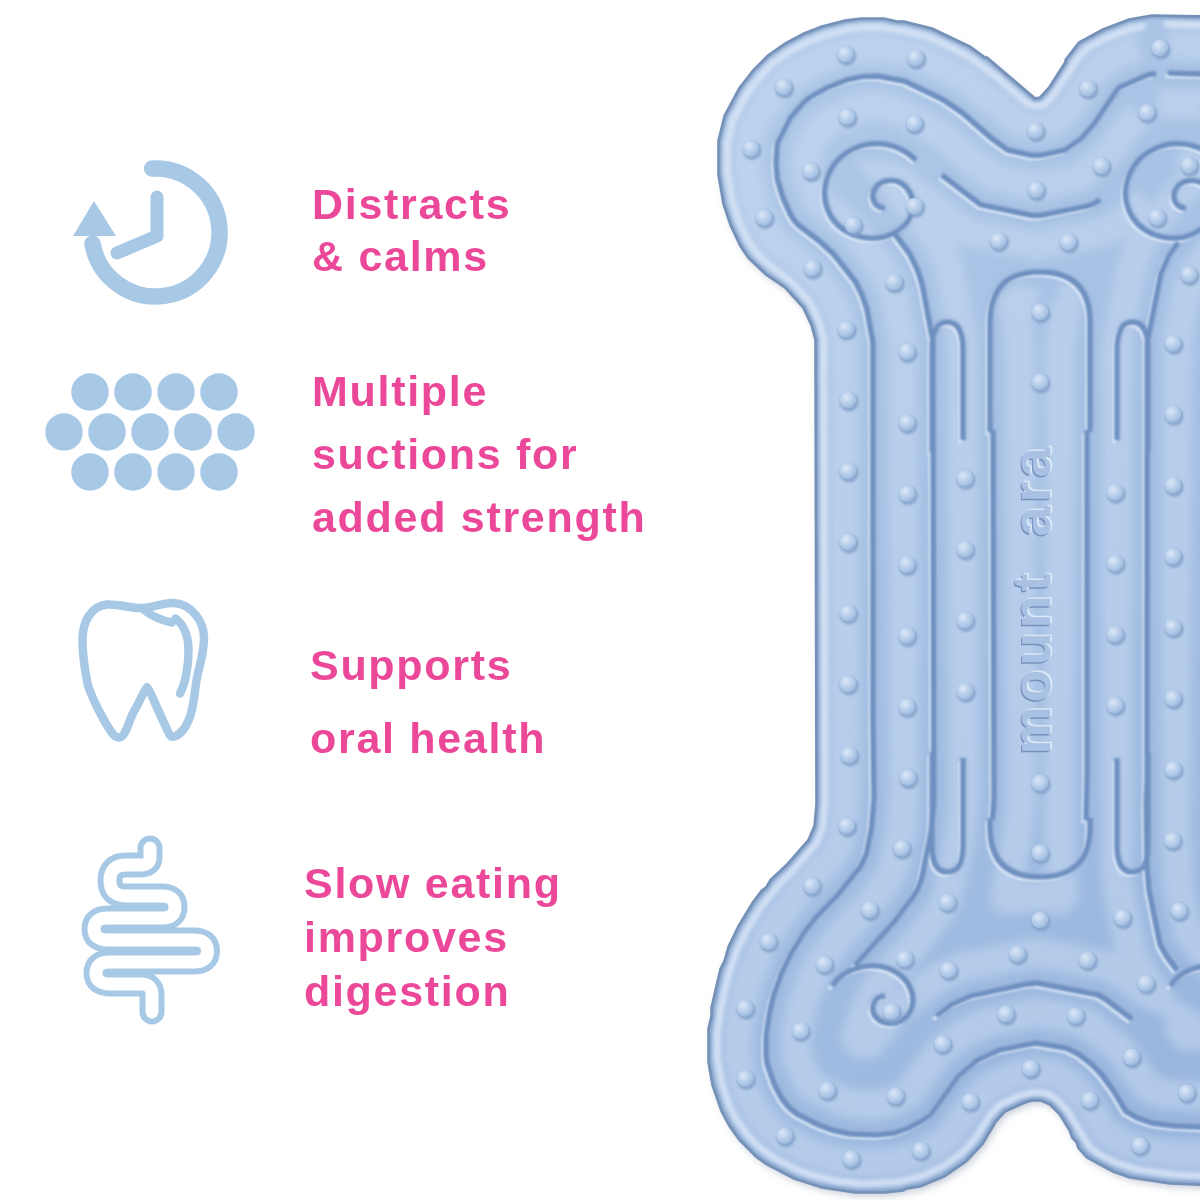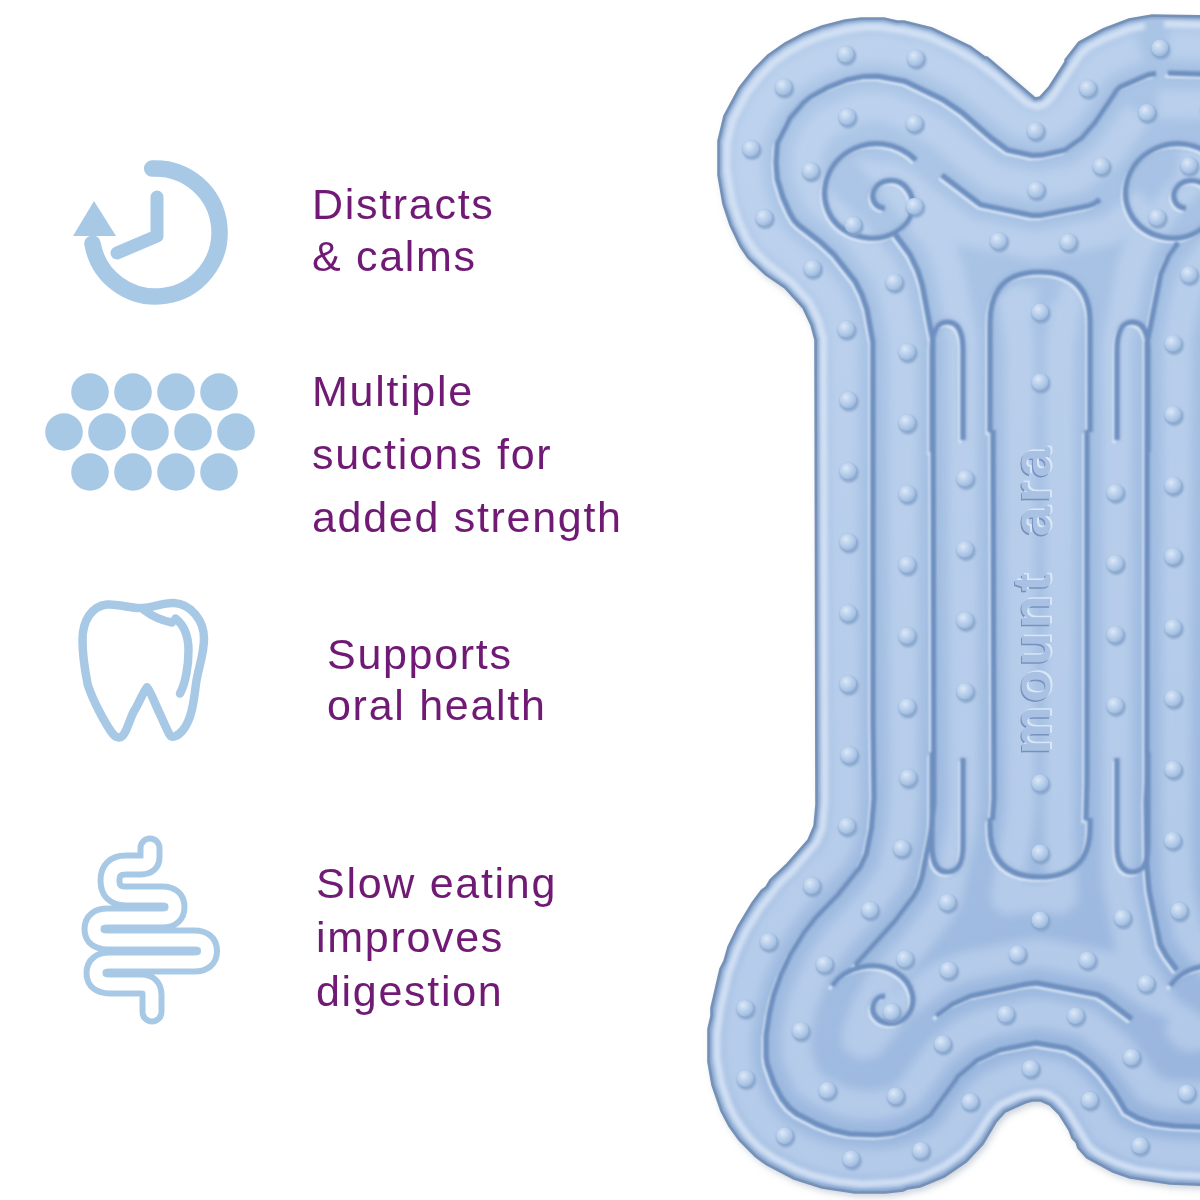--- a/index.html
+++ b/index.html
@@ -1,16 +1,16 @@
 <!DOCTYPE html>
 <html><head><meta charset="utf-8">
 <style>
 html,body{margin:0;padding:0;background:#ffffff;width:1200px;height:1200px;overflow:hidden}
-.t{position:absolute;font-family:"Liberation Sans",sans-serif;font-weight:normal;font-size:43px;
-   line-height:52px;color:#701a75;letter-spacing:1.7px;white-space:nowrap}
+.t{position:absolute;font-family:"Liberation Sans",sans-serif;font-weight:bold;font-size:43px;
+   line-height:52px;color:#ec4899;letter-spacing:1.7px;white-space:nowrap}
 </style></head>
 <body>
 <svg width="1200" height="1200" viewBox="0 0 1200 1200" xmlns="http://www.w3.org/2000/svg" style="position:absolute;left:0;top:0">
 <defs>
 <clipPath id="bone">
         <path d="M1257.0 27.5L1274.0 36.5L1288.0 46.5L1317.5 76.0L1327.5 91.0L1337.5 110.0L1345.5 133.0L1350.5 162.0L1350.5 187.0L1347.5 206.0L1342.5 226.0L1334.5 245.0L1317.5 270.0L1307.0 279.5L1295.0 287.5L1275.5 309.0L1268.5 324.0L1264.5 341.0L1263.5 838.0L1265.5 885.0L1267.5 893.0L1278.0 906.5L1297.0 916.5L1329.5 944.0L1343.5 963.0L1356.5 989.0L1364.5 1017.0L1366.5 1032.0L1365.5 1059.0L1362.5 1067.0L1362.5 1074.0L1357.5 1085.0L1356.5 1091.0L1344.5 1116.0L1329.5 1137.0L1309.0 1156.5L1291.0 1168.5L1274.0 1176.5L1243.0 1184.5L1217.0 1185.5L1170.0 1183.5L1130.0 1177.5L1113.0 1171.5L1087.0 1157.5L1078.5 1148.0L1076.5 1142.0L1072.5 1138.0L1069.5 1130.0L1059.5 1114.0L1050.0 1104.5L1041.0 1100.5L1032.0 1100.5L1025.0 1102.5L1005.0 1111.5L995.5 1122.0L982.5 1144.0L966.0 1161.5L944.0 1176.5L920.0 1186.5L907.0 1188.5L903.0 1190.5L885.0 1192.5L855.0 1192.5L822.0 1187.5L794.0 1178.5L767.0 1164.5L756.0 1156.5L739.5 1140.0L729.5 1126.0L721.5 1111.0L712.5 1085.0L708.5 1062.0L708.5 1029.0L711.5 1016.0L711.5 1008.0L720.5 969.0L724.5 961.0L728.5 947.0L738.5 926.0L752.5 903.0L761.5 891.0L766.5 887.0L770.5 880.0L786.5 865.0L808.5 840.0L814.5 826.0L816.5 805.0L815.5 340.0L811.5 325.0L803.5 308.0L785.0 287.5L766.0 274.5L748.5 258.0L740.5 246.0L730.5 225.0L723.5 204.0L718.5 175.0L718.5 141.0L724.5 116.0L739.5 88.0L753.5 70.0L768.0 55.5L785.0 43.5L804.0 33.5L822.0 26.5L845.0 20.5L861.0 18.5L884.0 18.5L897.0 21.5L904.0 21.5L932.0 28.5L970.0 46.5L985.0 57.5L987.0 57.5L1035.0 98.5L1040.0 97.5L1049.5 87.0L1065.5 62.0L1065.5 60.0L1079.0 42.5L1103.0 29.5L1129.0 19.5L1152.0 15.5L1210.0 16.5L1229.0 18.5Z"></path>
       </clipPath>
 <radialGradient id="bmp" cx="0.38" cy="0.33" r="0.72">
  <stop offset="0" stop-color="#dce8f6"></stop>
         <stop offset="0.4" stop-color="#bfd4ee"></stop>
@@ -338,14 +338,14 @@
 <svg width="155" height="210" viewBox="0 0 155 210" style="position:absolute;left:70px;top:825px" fill="none">
  <g stroke="#a8c9e6" stroke-width="25" stroke-linecap="round" stroke-linejoin="round">
   <path id="gut" d="M80 23 V32 Q80 40 71 40 H56 Q40 40 40 55.5 Q40 71 56 71 H92 Q105 71 105 82 Q105 93 92 93 H38 Q24 93 24 104 Q24 115 38 115 H124 Q137.5 115 137.5 126 Q137.5 137 124 137 H40 Q26 137 26 148 Q26 159 40 159 H71 Q82 159 82 170 V187"></path>
  </g>
  <g stroke="#ffffff" stroke-width="13" stroke-linecap="round" stroke-linejoin="round">
   <use href="#gut"></use>
  </g>
 </svg>
 <div class="t" style="left:312px;top:178px">Distracts<br>&amp; calms</div>
 <div class="t" style="left:312px;top:360px;line-height:63px">Multiple<br>suctions for<br>added strength</div>
-<div class="t" style="left:327px;top:629px;line-height:51px">Supports<br>oral health</div>
-<div class="t" style="left:316px;top:856px;line-height:54px">Slow eating<br>improves<br>digestion</div>
+<div class="t" style="left:310px;top:629px;line-height:73px">Supports<br>oral health</div>
+<div class="t" style="left:304px;top:856px;line-height:54px">Slow eating<br>improves<br>digestion</div>
 
 </body></html>

